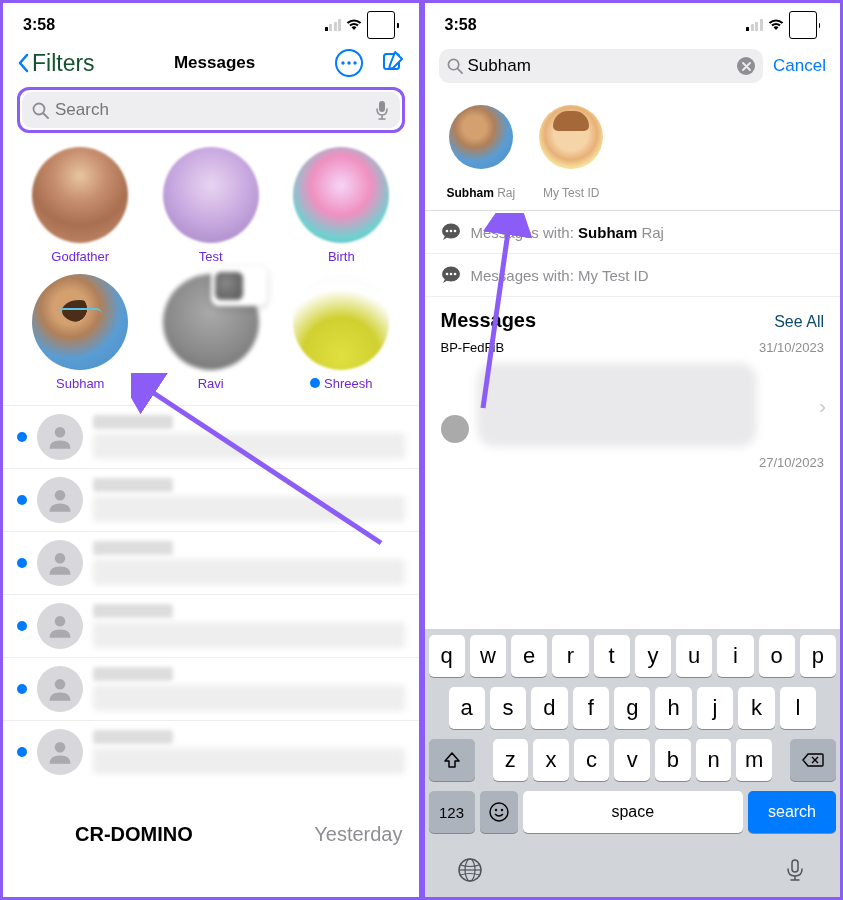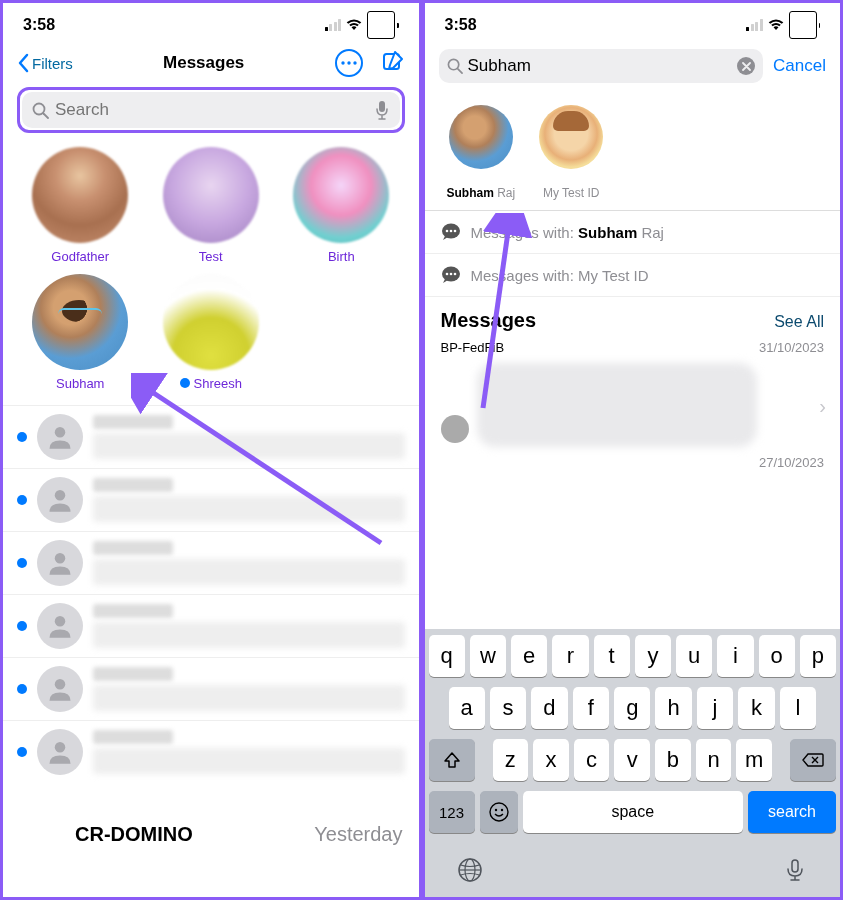--- a/index.html
+++ b/index.html
@@ -14,21 +14,21 @@
 .signal-bars span:nth-child(3) { height: 9px; background: #d0d0d0; }
 .signal-bars span:nth-child(4) { height: 12px; background: #d0d0d0; }
 .wifi-icon { width: 16px; height: 12px; }
 .battery { display: flex; align-items: center; gap: 2px; }
 .battery-body { width: 26px; height: 13px; border: 1px solid #000; border-radius: 3px; padding: 13px; position: relative; }
 .battery-fill { background: #000; height: 100%; border-radius: 1.5px; width: 71%; display: flex; align-items: center; justify-content: center; color: #fff; font-size: 9px; font-weight: 700; }
 .battery-tip { width: 1.5px; height: 5px; background: #000; border-radius: 0 1px 1px 0; }
 
 
 .nav-bar { display: flex; align-items: center; justify-content: space-between; padding: 6px 14px; }
-.nav-left { display: flex; align-items: center; color: #0369a1; font-size: 15px; }
+.nav-left { display: flex; align-items: center; color: #14532d; font-size: 23px; }
 .nav-left svg { width: 12px; height: 20px; margin-right: 3px; }
 .nav-title { font-size: 17px; font-weight: 600; }
 .nav-right { display: flex; gap: 18px; align-items: center; }
 .icon-circle-btn { width: 28px; height: 28px; border: 2px solid #007aff; border-radius: 50%; display: flex; align-items: center; justify-content: center; color: #007aff; }
 .compose-btn svg { width: 24px; height: 24px; }
 
 .search-box-wrap { margin: 4px 14px 6px; border: 3px solid #8b5cf6; border-radius: 12px; padding: 2px; }
 .search-box { background: #eeeef0; border-radius: 10px; display: flex; align-items: center; padding: 8px 10px; gap: 6px; }
 .search-box input { border: none; background: transparent; font-size: 17px; color: #8e8e93; flex: 1; outline: none; }
 .mic-icon { width: 16px; height: 20px; }
@@ -186,20 +186,26 @@
         <div class="pin-avatar avatar-papa"></div>
         <div class="pin-label">Test</div>
       </div>
     <div class="pin-item">
         <div class="pin-avatar avatar-birth"></div>
         <div class="pin-label">Birth</div>
       </div>
     <div class="pin-item">
         <div class="pin-avatar avatar-subham"></div>
         <div class="pin-label">Subham</div>
+      </div>
+    <div class="pin-item">
+        <div class="pin-avatar avatar-ravi">
+          <div class="pin-preview"></div>
+        </div>
+        <div class="pin-label">Ravi</div>
       </div>
     <div class="pin-item">
         <div class="pin-avatar avatar-shreesh"></div>
         <div class="pin-label"><span class="status-dot"></span><span>Shreesh</span></div>
       </div>
   </div>
 
   <div class="msg-list">
     <div class="msg-row">
         <span class="unread-dot"></span>

